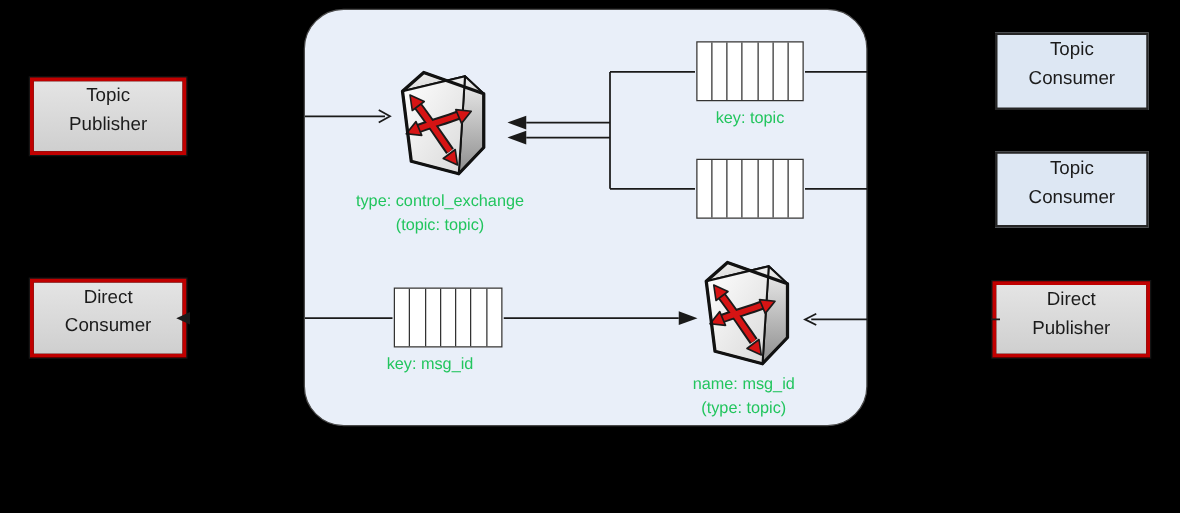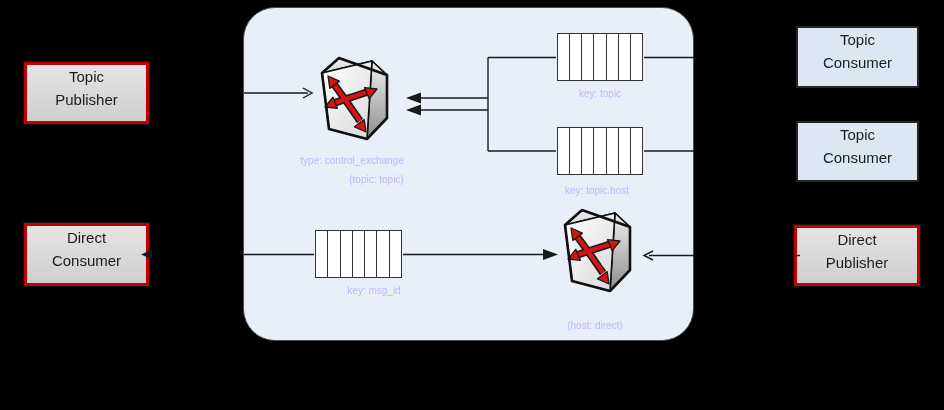--- a/index.html
+++ b/index.html
@@ -8,22 +8,22 @@
   .panel{position:absolute;left:243px;top:7px;width:451px;height:334px;
          background:#e9eff9;border:1.5px solid #4a4a4a;border-radius:32px;box-sizing:border-box;}
   .node{position:absolute;display:flex;flex-direction:column;align-items:center;justify-content:flex-start;
         font-size:15px;line-height:23px;text-align:center;box-sizing:border-box;}
   .node-red{border:3.5px solid #c00000;background:linear-gradient(180deg,#e4e4e4,#cfcfcf);
             box-shadow:0 0 0 1px #141414;}
   .node-blue{border:2px solid #262626;background:#dde7f3;}
   .queue{position:absolute;display:flex;background:#fff;border:1.5px solid #333;box-sizing:border-box;}
   .queue .cell{flex:1;border-right:1.5px solid #333;}
   .queue .cell:last-child{border-right:none;}
-  .lbl{position:absolute;transform:translateX(-50%);text-align:right;font-size:10px;
-       line-height:19px;white-space:nowrap;color:#c4b5fd;}
+  .lbl{position:absolute;transform:translateX(-50%);text-align:center;font-size:13px;
+       line-height:19px;white-space:nowrap;color:#22c55e;}
   .icon-svg{position:absolute;overflow:visible;}
   .wires{position:absolute;left:0;top:0;pointer-events:none;}
   .wires path{stroke:#1a1a1a;stroke-width:1.4;fill:none;}
   .wires polygon{fill:#1a1a1a;stroke:none;}
 </style>
 </head>
 <body>
 
 <div class="stage">
 
@@ -91,30 +91,29 @@
     <span class="cell"></span>
       <span class="cell"></span>
       <span class="cell"></span>
       <span class="cell"></span>
       <span class="cell"></span>
       <span class="cell"></span>
       <span class="cell"></span>
   </div>
 
   <div class="lbl" style="left:600px;top:84px">key: topic</div>
-  <div class="lbl" style="left:597px;top:181px">key: topic.host</div>
-  <div class="lbl" style="left:374px;top:281px">key: msg_id</div>
+  <div class="lbl" style="left:344px;top:281px">key: msg_id</div>
 
   <div class="lbl" style="left:352px;top:151px">
     <span>type: control_exchange</span><br>
     <span>(topic: topic)</span>
   </div>
   <div class="lbl" style="left:595px;top:297px">
-    <br>
-    <span>(host: direct)</span>
+    <span>name: msg_id</span><br>
+    <span>(type: topic)</span>
   </div>
 
   <div class="node node-red" style="left:24px;top:62px;width:125px;height:62px">
     <span>Topic</span>
     <span>Publisher</span>
   </div>
   <div class="node node-red" style="left:24px;top:223px;width:125px;height:63px">
     <span>Direct</span>
     <span>Consumer</span>
   </div>

